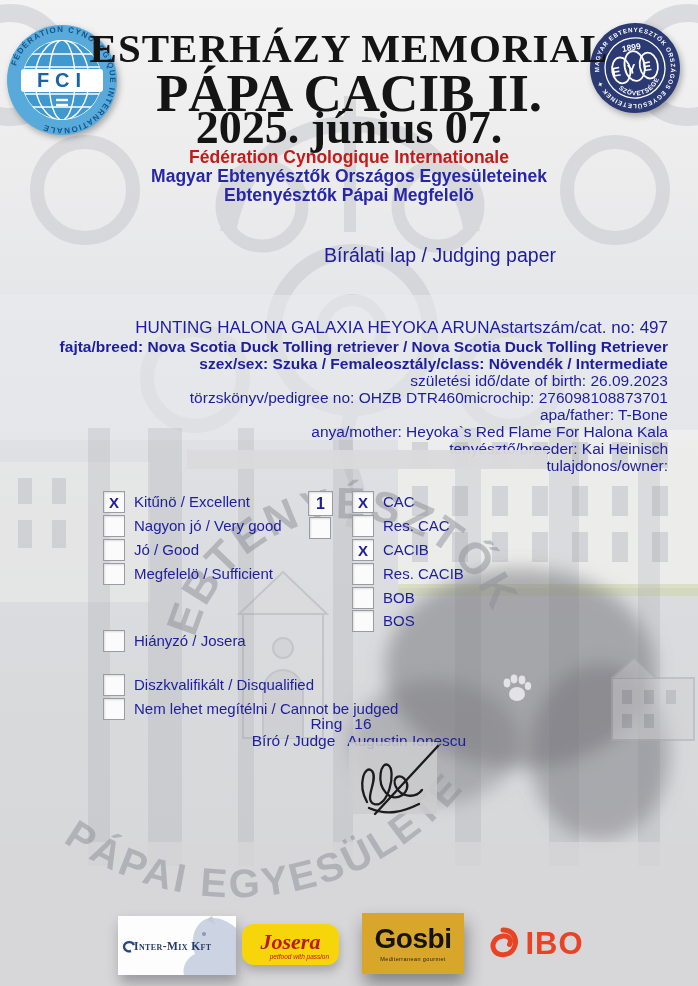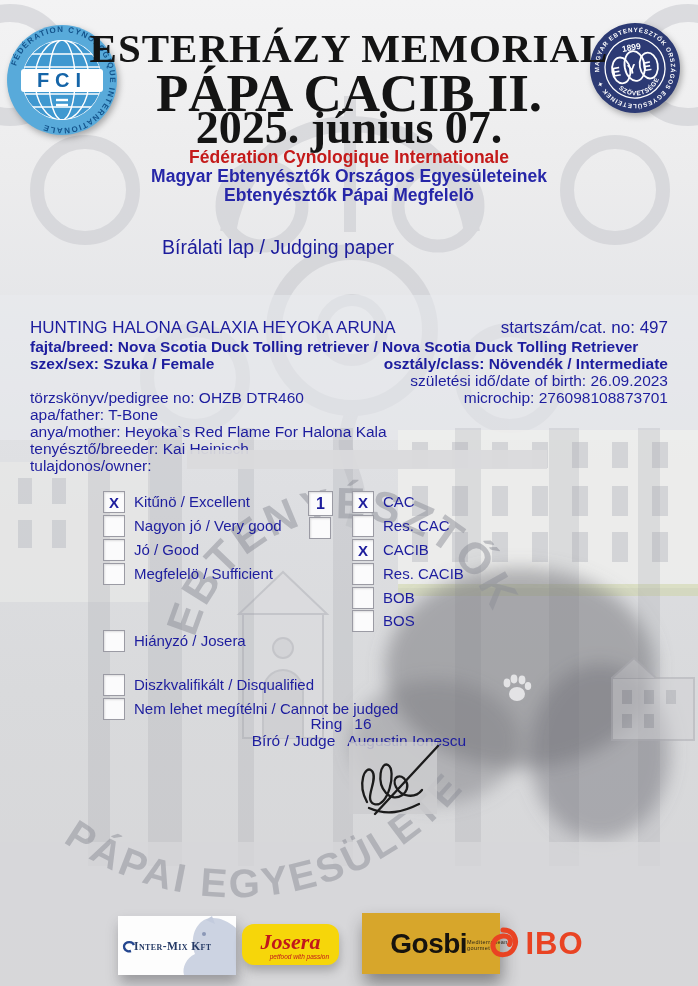--- a/index.html
+++ b/index.html
@@ -16,28 +16,28 @@
   
   .title{position:absolute;left:0;width:698px;text-align:center;color:#141414;
          font-family:"Liberation Serif",serif;font-weight:700;line-height:1.02;white-space:nowrap;}
   .t1{top:28px;font-size:41px;letter-spacing:1px;}
   .t2{top:66px;font-size:53px;}
   .t3{top:105px;font-size:46px;}
   .subline{position:absolute;left:0;width:698px;text-align:center;font-size:17.5px;font-weight:700;white-space:nowrap;}
   .sub-red{top:147px;color:#c41a1a;}
   .sub-b1{top:166px;color:#2626a8;}
   .sub-b2{top:185px;color:#2626a8;}
-  .doc-heading{position:absolute;top:236px;left:0;width:556px;text-align:center;
+  .doc-heading{position:absolute;top:244px;left:0;width:556px;text-align:right;
                font-size:19.5px;color:#1c1c9c;}
   .logo{position:absolute;filter:drop-shadow(2px 3px 3px rgba(0,0,0,.30));}
   .fci{left:6px;top:24px;}
   .eye{left:589px;top:22px;}
 
   
-  .info-row{position:absolute;left:30px;right:30px;display:flex;justify-content:space-between;
+  .info-row{position:absolute;left:30px;right:30px;display:flex;justify-content:flex-end;
             color:#1d1d9e;white-space:nowrap;}
   .info-row span{display:inline-block;}
   .big{font-size:17px;}
   .md{font-size:15.5px;}
   .bold{font-weight:700;}
   .right-only{justify-content:flex-end;}
   .owner-box{position:absolute;left:187px;top:450px;width:360px;height:19px;background:#dadadc;opacity:.95;}
 
   
   .grade-row,.title-row{position:absolute;height:22px;}
@@ -63,21 +63,21 @@
   .intermix{left:118px;top:916px;width:118px;height:59px;background:#fdfdfd;
             box-shadow:2px 8px 12px rgba(40,40,45,.35);overflow:hidden;}
   .intermix-text{position:absolute;left:16px;top:24px;font-family:"Liberation Serif",serif;
                  font-variant:small-caps;font-weight:700;font-size:11.5px;color:#253a66;letter-spacing:.4px;z-index:2;}
   .josera{left:242px;top:924px;width:97px;height:41px;background:#f6d60a;border-radius:12px;
           box-shadow:1px 6px 10px rgba(60,60,60,.30);flex-direction:column;}
   .josera-script{font-family:"Liberation Serif",serif;font-style:italic;font-weight:700;
                  font-size:22px;color:#c1161c;line-height:1;margin-top:2px;}
   .josera-tag{font-size:6.5px;color:#c1161c;align-self:flex-end;margin-right:10px;font-style:italic;}
   .gosbi{left:362px;top:913px;width:102px;height:61px;background:#d7a62b;
-         box-shadow:2px 10px 16px rgba(30,30,30,.45);flex-direction:row;padding-left:36px;}
+         box-shadow:2px 10px 16px rgba(30,30,30,.45);flex-direction:column;}
   .gosbi-word{font-weight:700;font-size:28px;color:#16130e;letter-spacing:-.5px;line-height:1;}
   .gosbi-tag{font-size:5.5px;color:#2b2417;margin-top:3px;letter-spacing:.4px;}
   .ibo{left:483px;top:923px;width:104px;height:40px;}
   .ibo-word{font-weight:700;font-size:31px;color:#e94323;letter-spacing:1px;line-height:1;margin-left:5px;}
 </style>
 </head>
 <body>
 
 <div class="page">
 

